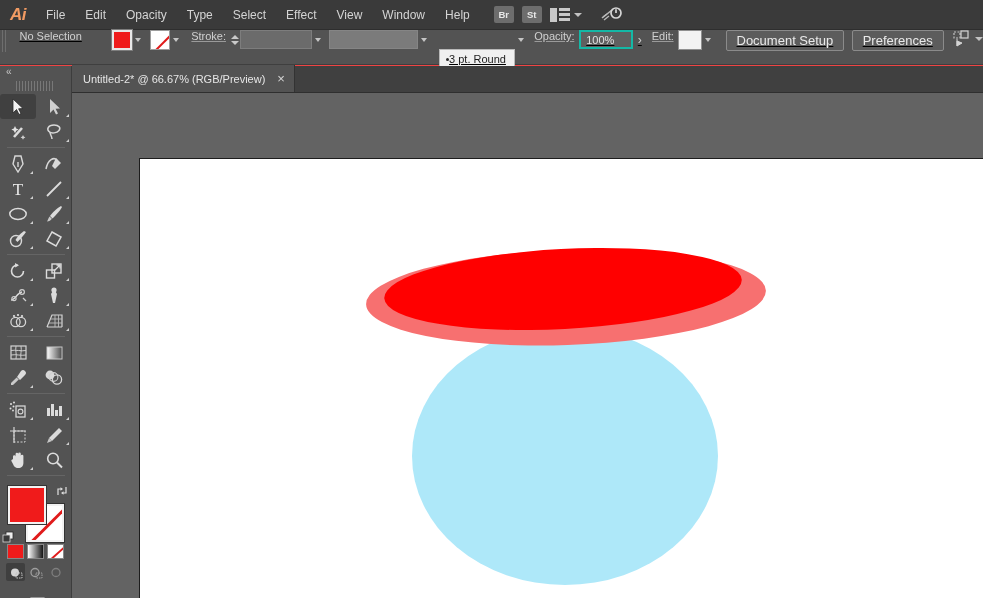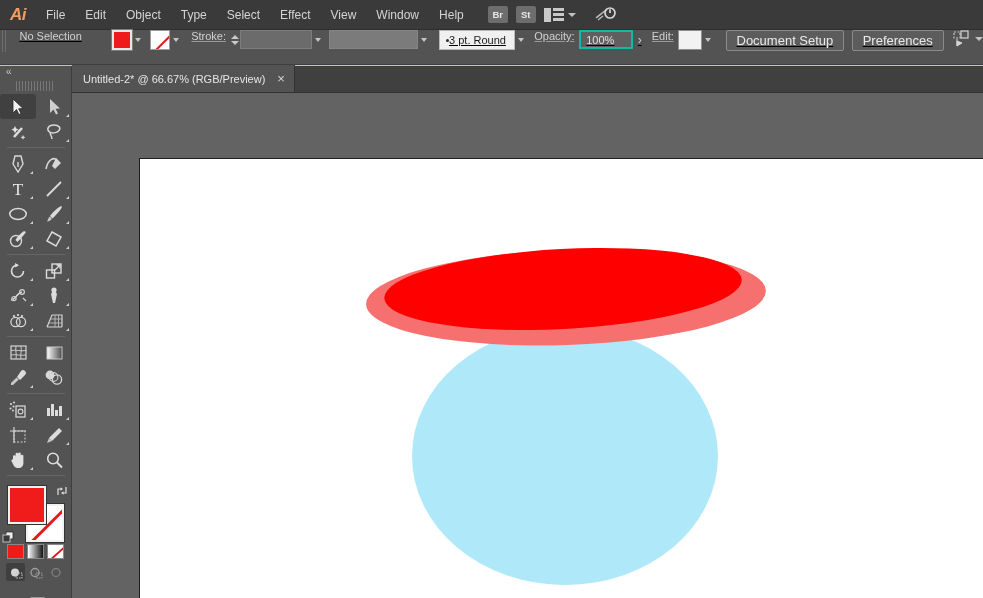--- a/index.html
+++ b/index.html
@@ -3,21 +3,21 @@
 <meta charset="utf-8">
 <style>
   * { box-sizing: border-box; margin: 0; padding: 0; }
   html, body {
     width: 983px; height: 598px;
     background: #535353;
     font-family: "Liberation Sans", sans-serif;
     overflow: hidden;
     -webkit-font-smoothing: antialiased;
   }
-  .app { position: relative; width: 983px; height: 598px; background: #c4b5fd; }
+  .app { position: relative; width: 983px; height: 598px; background: #ef4444; }
 
   
   .menubar {
     position: absolute; left: 0; top: 0; width: 983px; height: 30px;
     background: #3a3a3a; display: flex; align-items: center;
     border-bottom: 1px solid #2e2e2e;
   }
   .ai-logo {
     width: 36px; height: 30px; display: flex; align-items: center; justify-content: center;
     color: #f29b63; font-size: 17px; font-weight: bold; font-style: italic;
@@ -83,21 +83,21 @@
                   border-right: 4px solid transparent; border-top: 4px solid #c9c9c9; }
   .combo-empty {
     width: 78px; height: 19px; background: #6b6b6b; border: 1px solid #7d7d7d;
   }
   .combo-profile {
     width: 96px; height: 19px; background: #7b7b7b; border: 1px solid #858585;
   }
   .brush-field {
     height: 20px; background: #f0f0f0; color: #1c1c1c; font-size: 11px;
     display: flex; align-items: center; padding: 0 8px 0 6px; 
-    border: 1px solid #b9b9b9; white-space: nowrap;
+    border: 1px solid #b9b9b9; white-space: nowrap; margin-top: 19px;
   }
   .brush-dot { width: 3px; height: 3px; background: #2a2a2a; border-radius: 50%; }
   .op-value {
     width: 58px; height: 19px; background: #5f5f5f; border: 2px solid #14b8a6;
     color: #e2e2e2; font-size: 11px; display: flex; align-items: center; padding-left: 5px;
   }
   .chev-right {
     width: 14px; height: 20px; display: flex; align-items: center; justify-content: center;
     color: #cfcfcf; font-size: 12px;
   }
@@ -197,21 +197,21 @@
 </style>
 </head>
 <body>
 
 <div class="app">
 
   <div class="menubar">
     <div class="ai-logo">Ai</div>
     <div class="menu-item">File</div>
     <div class="menu-item">Edit</div>
-    <div class="menu-item">Object</div>
+    <div class="menu-item">Opacity</div>
     <div class="menu-item">Type</div>
     <div class="menu-item">Select</div>
     <div class="menu-item">Effect</div>
     <div class="menu-item">View</div>
     <div class="menu-item">Window</div>
     <div class="menu-item">Help</div>
 
     <div class="menubar-right">
       <div class="badge-btn">Br</div>
       <div class="badge-btn">St</div>

